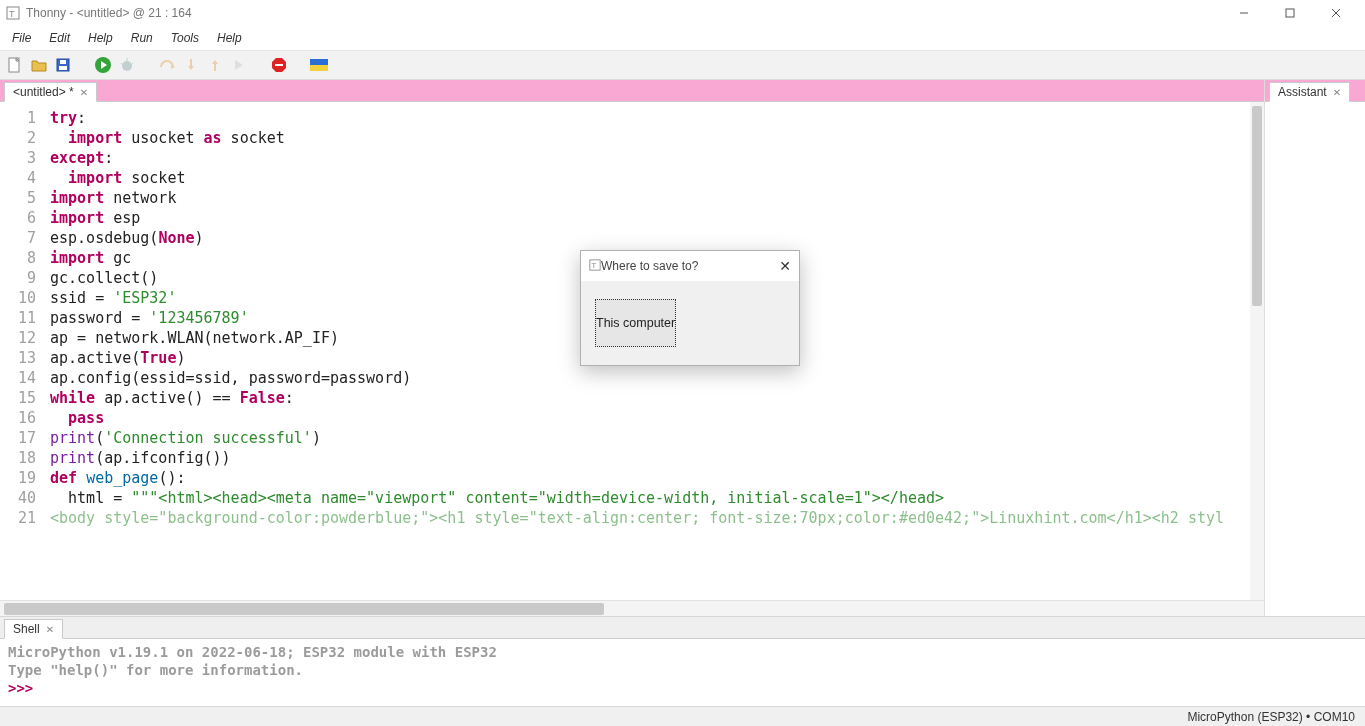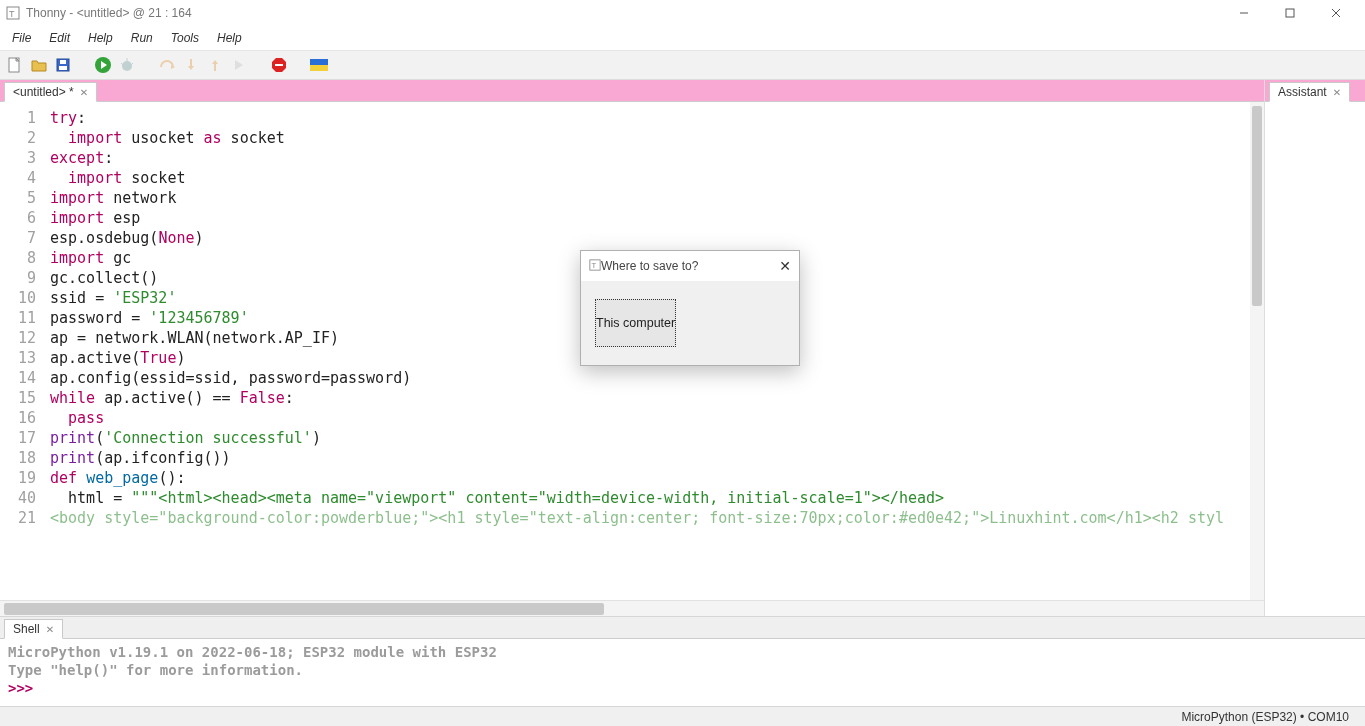--- a/index.html
+++ b/index.html
@@ -60,38 +60,38 @@
     height: calc(100% - 26px - 24px - 30px - 90px - 20px);
     background:#fff;
   }
   .editor-wrap { flex: 1; display:flex; flex-direction:column; border-right:1px solid #ddd; overflow:hidden; }
   .tabs { height:22px; background:#f9a8d4; display:flex; align-items:flex-end; padding-left:4px; gap:2px; border-bottom:1px solid #ccc;}
   .tab { background:#fff; border:1px solid #c9c9c9; border-bottom:1px solid #fff; padding:2px 8px; font-size:12px; display:flex;align-items:center;gap:6px; position:relative; top:1px;}
   .tab .close-x { font-size:10px; color:#888;}
   .editor-body { flex:1; display:flex; overflow:hidden; position:relative;}
   .gutter { width:42px; background:#fff; text-align:right; padding:6px 6px 0 0; color:#a0a0a0; font-family:Consolas,monospace; font-size:15px; line-height:20px; user-select:none; border-right:0;}
   .code { flex:1; padding:6px 0 0 8px; font-family:Consolas,monospace; font-size:15px; line-height:20px; white-space:pre; overflow:hidden; color:#222;}
-  .kw { color:#b00060; font-weight:normal;}
+  .kw { color:#b00060; font-weight:bold;}
   .bt { color:#7a1fa2; }
   .str { color:#2e8b2e;}
   .fn { color:#0369a1;}
   .editor-scroll-v { position:absolute; right:0; top:0; bottom:0; width:14px; background:#f4f4f4;}
   .editor-scroll-v .thumb {position:absolute; top:4px; left:2px; width:10px; height:200px; background:#c9c9c9; border-radius:2px;}
   .editor-scroll-h { height:16px; background:#f4f4f4; border-top:1px solid #e2e2e2; position:relative;}
   .editor-scroll-h .thumb { position:absolute; left:4px; top:2px; height:12px; width:600px; background:#c9c9c9; border-radius:2px;}
   .assistant { width:100px; background:#fff; display:flex;flex-direction:column;}
   .assistant .tabs { border-bottom:1px solid #ccc;}
   .assistant-body {flex:1;background:#fff;}
   
   .shell-wrap { height:90px; background:#fff; border-top:1px solid #d6d6d6; display:flex;flex-direction:column;}
   .shell-tabs { height:22px; background:#efefef; display:flex;align-items:flex-end;padding-left:4px;border-bottom:1px solid #ccc;}
   .shell-body { flex:1; padding:4px 8px; font-family:Consolas,monospace; font-size:14px; line-height:18px; color:#9b9b9b; overflow:hidden;font-weight:bold;}
   .prompt { color:#b00060; }
   
-  .statusbar { height:20px; background:#f0f0f0; border-top:1px solid #d6d6d6; display:flex;align-items:center;justify-content:flex-end; padding:0 16px; font-size:12px; color:#333;}
+  .statusbar { height:20px; background:#f0f0f0; border-top:1px solid #d6d6d6; display:flex;align-items:center;justify-content:flex-end; padding:0 10px; font-size:12px; color:#333;}
   
   .dialog {
     position:absolute;
     left: 580px;
     top: 250px;
     width: 220px;
     background:#f0f0f0;
     border:1px solid #b0b0b0;
     box-shadow: 0 6px 20px rgba(0,0,0,0.25);
   }

